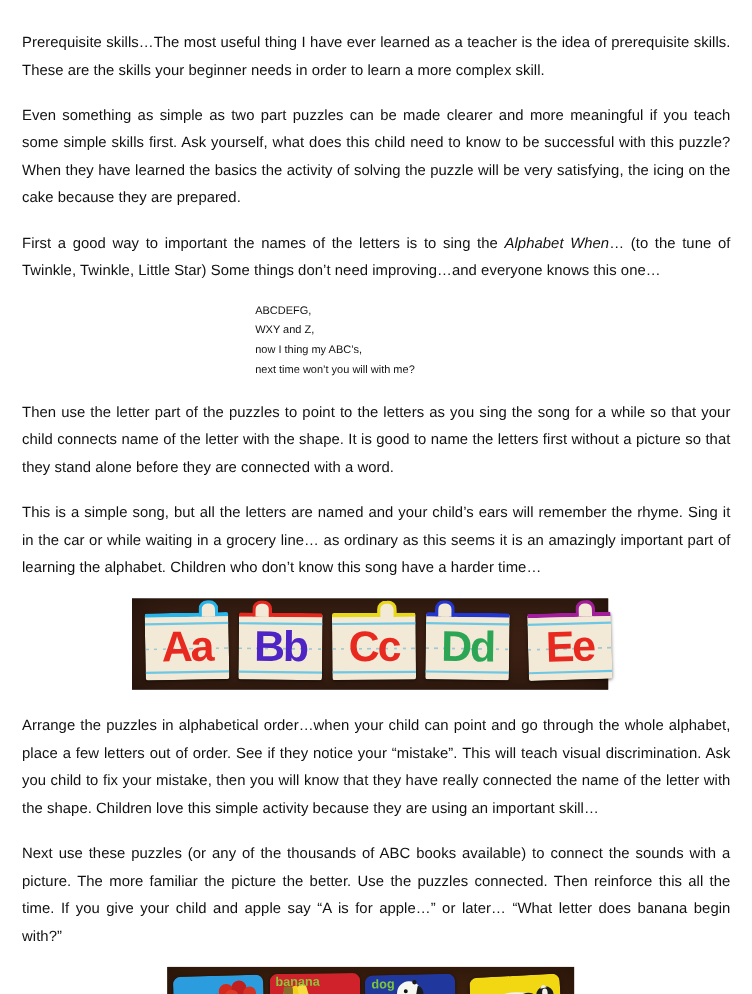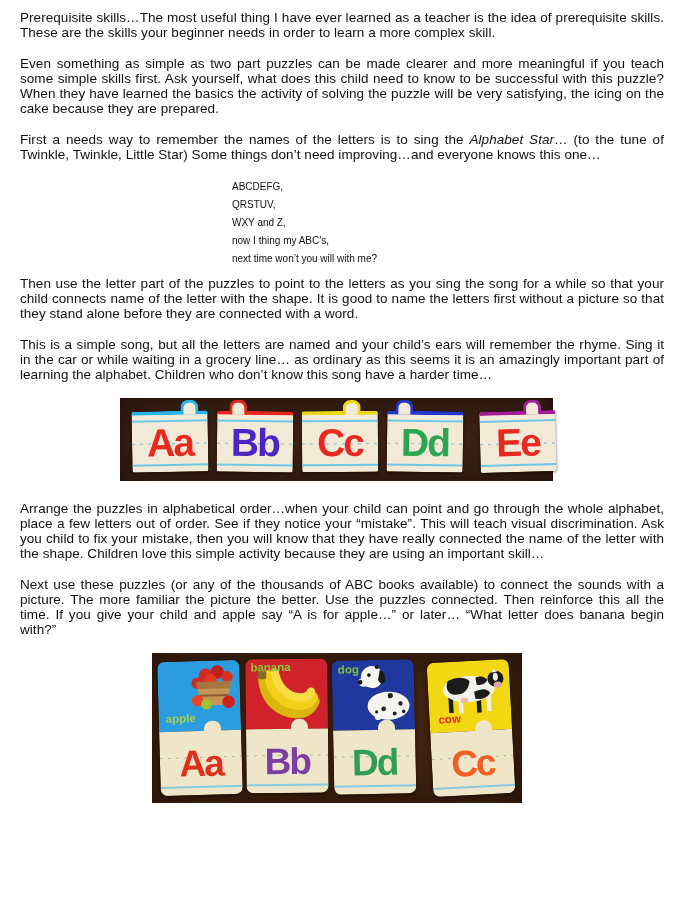--- a/index.html
+++ b/index.html
@@ -2,22 +2,22 @@
 <html><head>
 <meta charset="utf-8">
 <style>
   html,body{margin:0;padding:0;}
   body{
     width:684px;height:904px;background:#ffffff;overflow:hidden;
     font-family:"Liberation Sans","DejaVu Sans",sans-serif;color:#111;
   }
   .page{padding:10px 20px 0 20px;box-sizing:border-box;}
   .para{
-    font-size:13.5px;line-height:15px;text-align:justify;
-    margin:0 0 16px 0;letter-spacing:0.05px;
+    font-size:13.5px;line-height:25px;text-align:justify;
+    margin:16px 0 16px 0;letter-spacing:0.05px;
   }
   .song{margin:0 0 8px 212px;}
   .song-line{font-size:10px;line-height:18px;}
 
   
   .photo1{
     width:433px;height:83px;margin:0 0 20px 100px;
     box-shadow:inset 0 0 36px rgba(0,0,0,.5);
     display:flex;align-items:flex-end;gap:9px;
     padding:0 0 9px 12px;box-sizing:border-box;
@@ -94,25 +94,24 @@
 </style>
 </head>
 <body>
 
 <div class="page">
 
   <p class="para">Prerequisite skills…The most useful thing I have ever learned as a teacher is the idea of prerequisite skills. These are the skills your beginner needs in order to learn a more complex skill.</p>
 
   <p class="para">Even something as simple as two part puzzles can be made clearer and more meaningful if you teach some simple skills first.  Ask yourself, what does this child need to know to be successful with this puzzle? When they have learned the basics the activity of solving the puzzle will be very satisfying, the icing on the cake because they are prepared.</p>
 
-  <p class="para"><span>First a needs way to remember the names of the letters is to sing the </span><i>Alphabet Star</i><span>… (to the tune of Twinkle, Twinkle, Little Star) Some things don’t need improving…and everyone knows this one…</span></p>
+  <p class="para"><span>First a good way to important the names of the letters is to sing the </span><i>Alphabet When</i><span>… (to the tune of Twinkle, Twinkle, Little Star) Some things don’t need improving…and everyone knows this one…</span></p>
 
   <div class="song">
     <div class="song-line">ABCDEFG,</div>
-    <div class="song-line">QRSTUV,</div>
     <div class="song-line">WXY and Z,</div>
     <div class="song-line">now I thing my ABC’s,</div>
     <div class="song-line">next time won’t you will with me?</div>
   </div>
 
   <p class="para">Then use the letter part of the puzzles to point to the letters as you sing the song for a while so that your child connects name of the letter with the shape. It is good to name the letters first without  a picture so that they stand alone before they are connected with a word.</p>
 
   <p class="para">This is a simple song, but all the letters are named and your child’s ears will remember the rhyme. Sing it in the car or while waiting in a grocery line… as ordinary as this seems it is an amazingly important part of learning the alphabet. Children who don’t know this song have a harder time…</p>
 
   <div class="photo1" style="background-color: rgb(59, 32, 19);">

